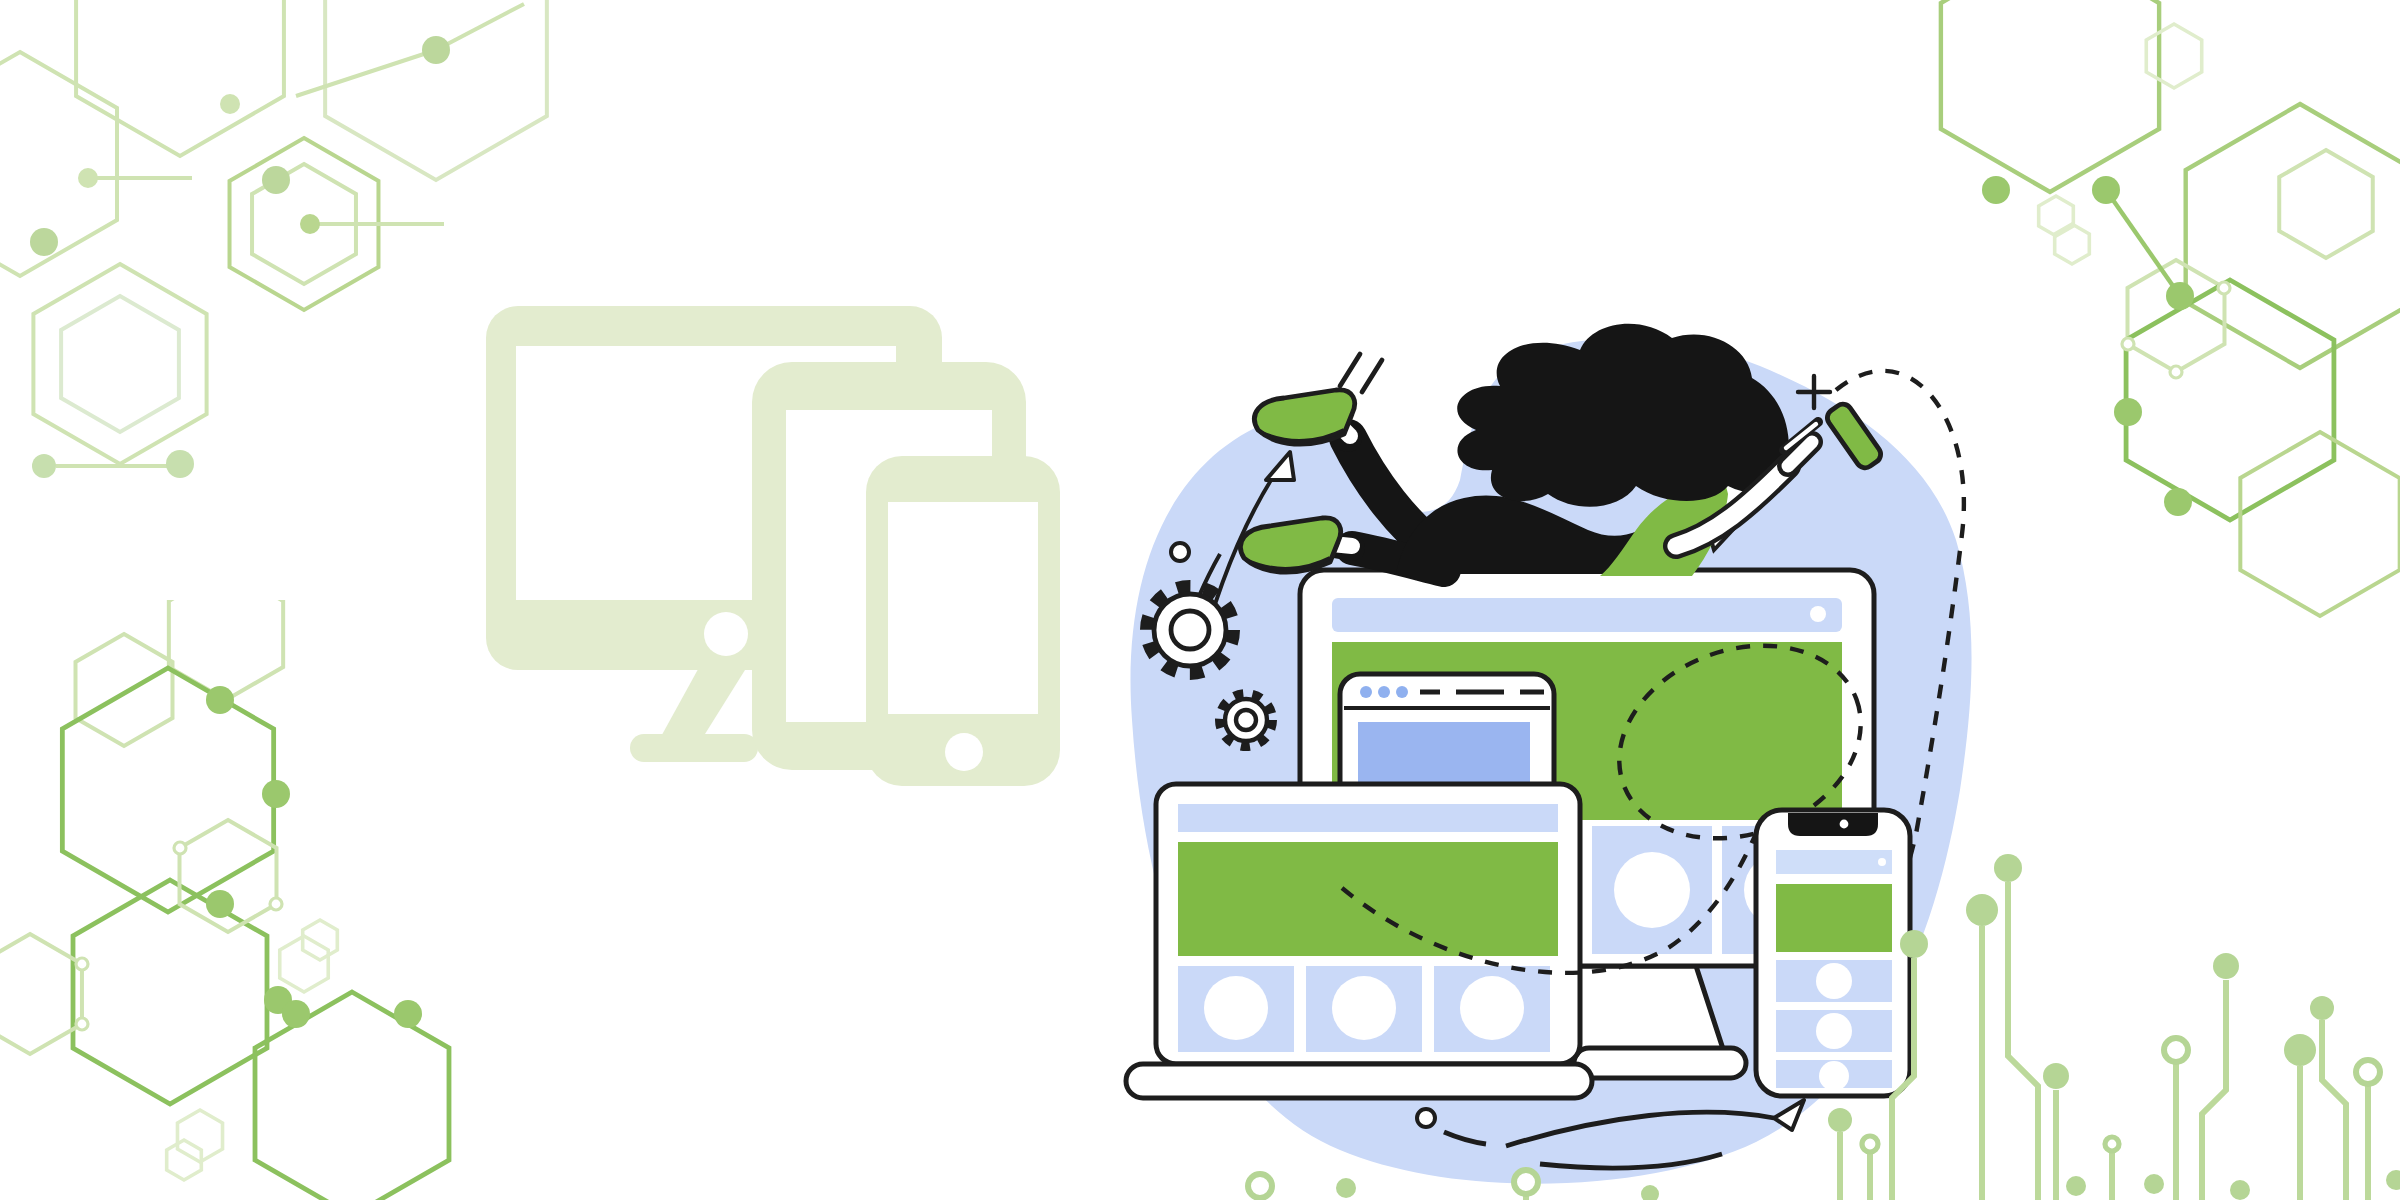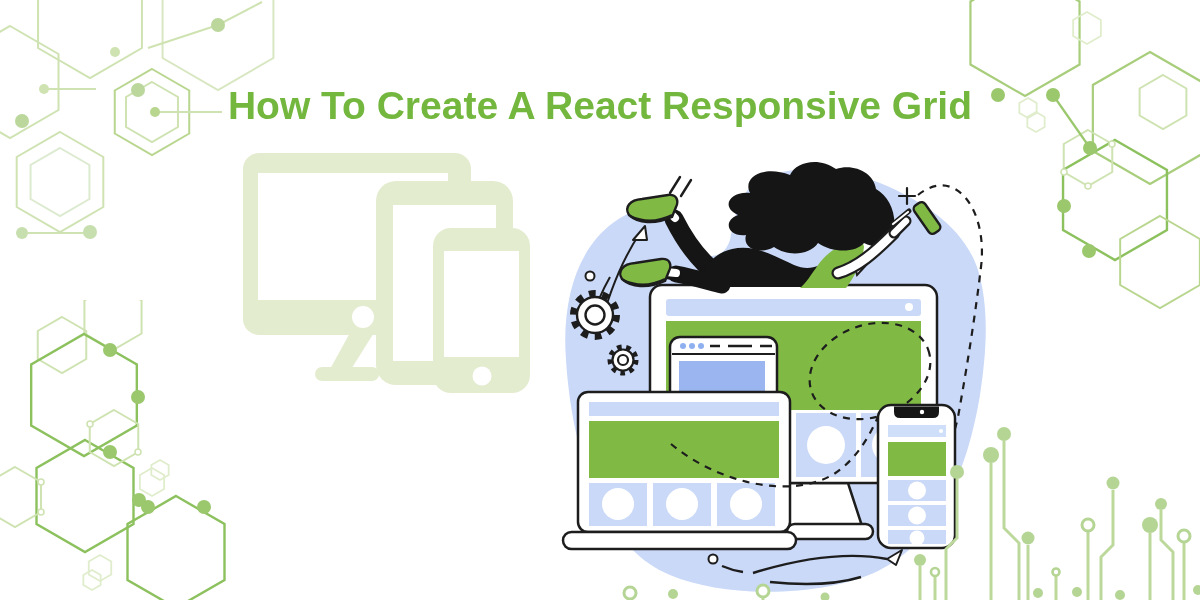--- a/index.html
+++ b/index.html
@@ -106,21 +106,20 @@
       <path d="M116,186 L140,186 L115,226 L94,226 Z"></path>
       <rect x="80" y="222" width="64" height="14" rx="7"></rect>
       <rect x="141" y="36" width="137" height="204" rx="20"></rect>
       <rect x="158" y="60" width="103" height="156" fill="#ffffff"></rect>
       <rect x="198" y="83" width="97" height="165" rx="18"></rect>
       <rect x="209" y="106" width="75" height="106" fill="#ffffff"></rect>
       <circle cx="247" cy="231" r="9.5" fill="#ffffff"></circle>
     </g>
   </svg>
 
-  <h1 id="page-title" class="abs">How To Create A React Responsive Grid</h1>
 
   <svg class="abs" style="left:550px;top:155px" width="470" height="445" viewBox="0 0 470 445">
 
     <path fill="#cad9f8" d="M16,205 C10,125 40,62 105,50 C122,47 130,55 133,70 C136,88 140,98 150,100
          C165,103 175,100 180,85 C185,60 190,32 215,22 C245,10 290,12 330,28
          C378,48 415,75 428,115 C440,155 436,200 430,240 C420,300 396,382 328,416
          C276,441 180,445 120,420 C52,392 22,298 16,205 Z"></path>
 
     <g stroke="#1d1d1d" stroke-width="2" fill="none">
       <path d="M48,180 C58,140 72,105 90,78"></path>

